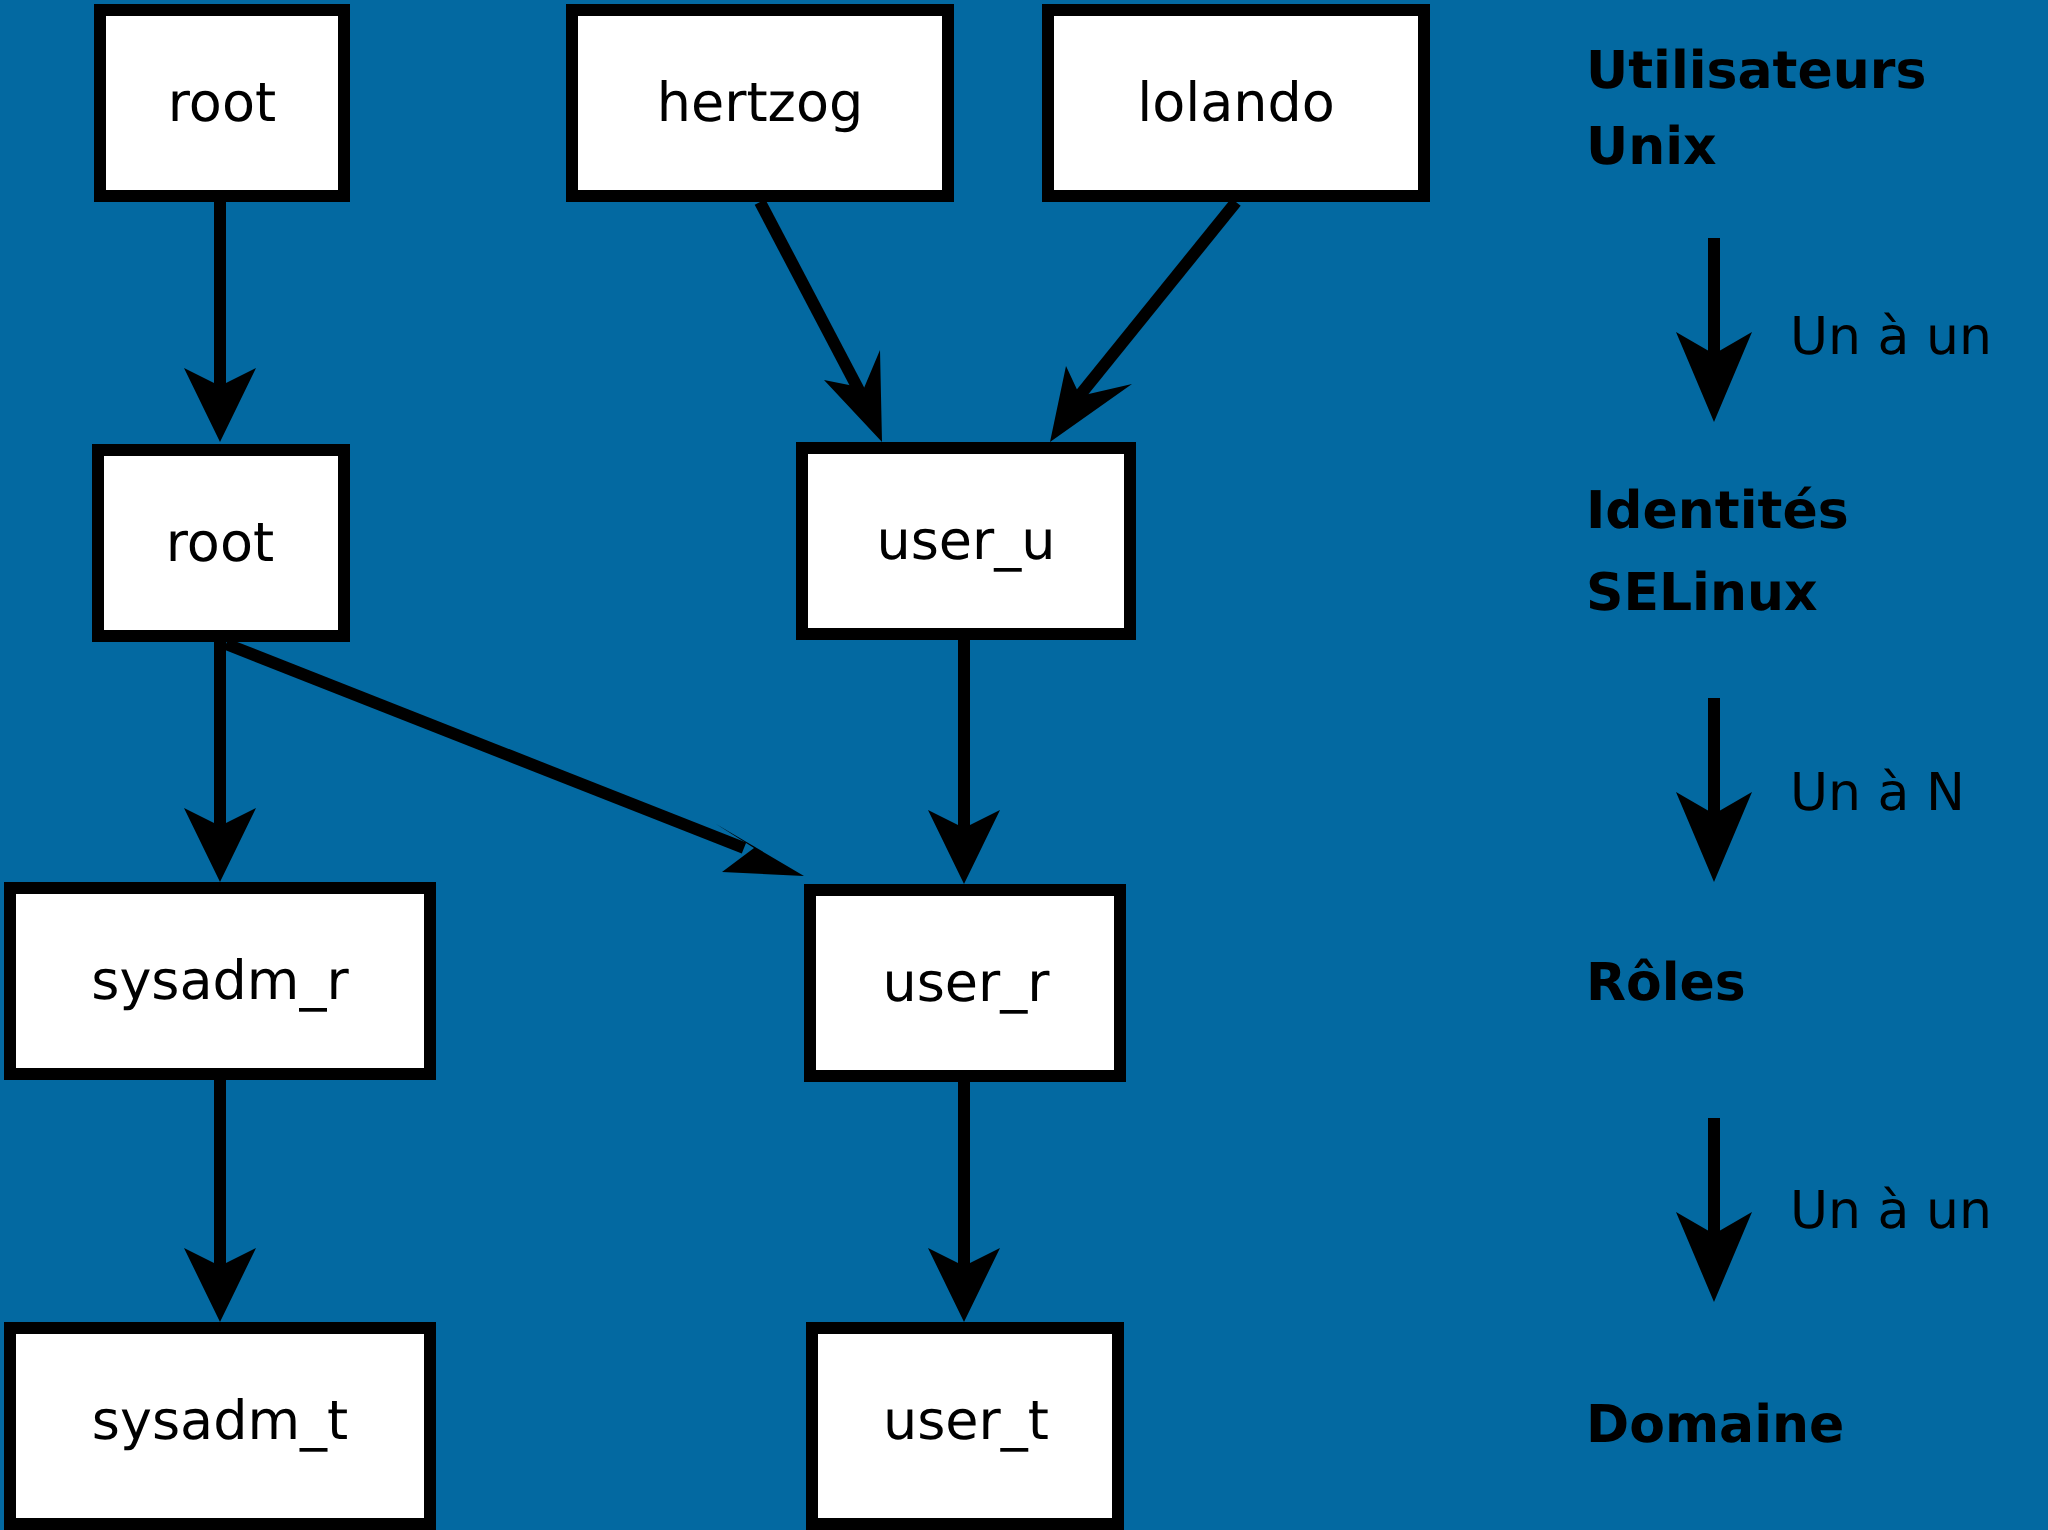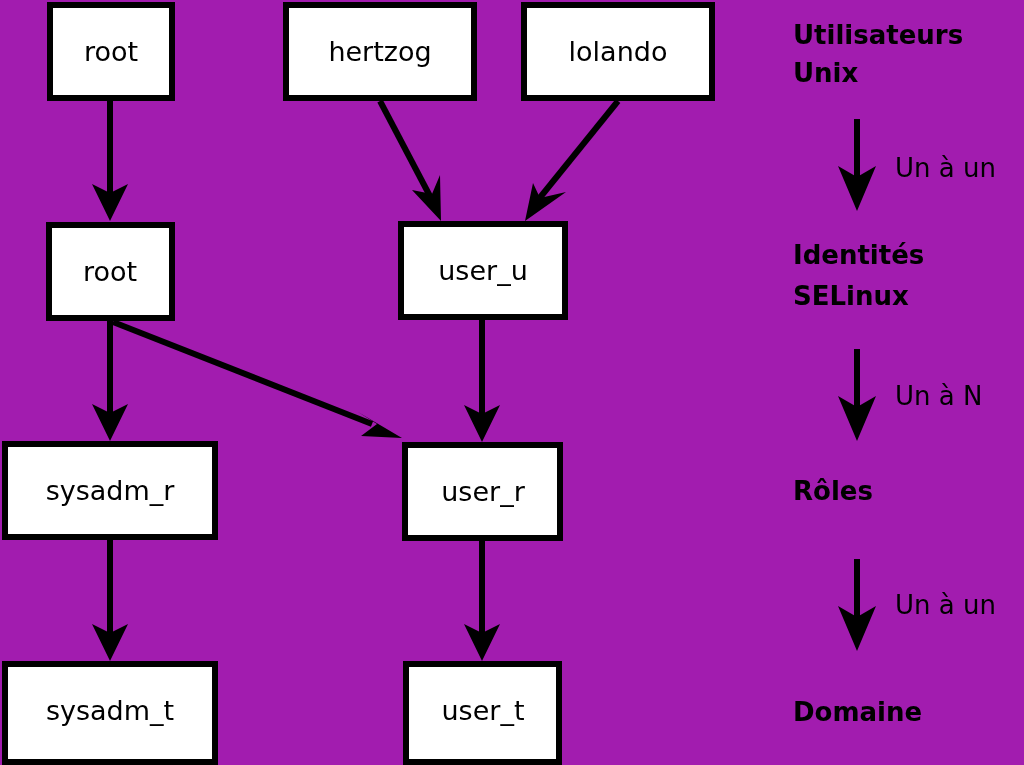--- a/index.html
+++ b/index.html
@@ -8,21 +8,21 @@
     padding: 0;
     background: #ffffff;
   }
   body {
     font-family: "DejaVu Sans", sans-serif;
   }
   #canvas {
     position: relative;
     width: 1024px;
     height: 765px;
-    background: #a21caf;
+    background: #0369a1;
     overflow: hidden;
   }
   #diagram-svg {
     position: absolute;
     left: 0;
     top: 0;
     width: 1024px;
     height: 765px;
   }
   .node-label {

